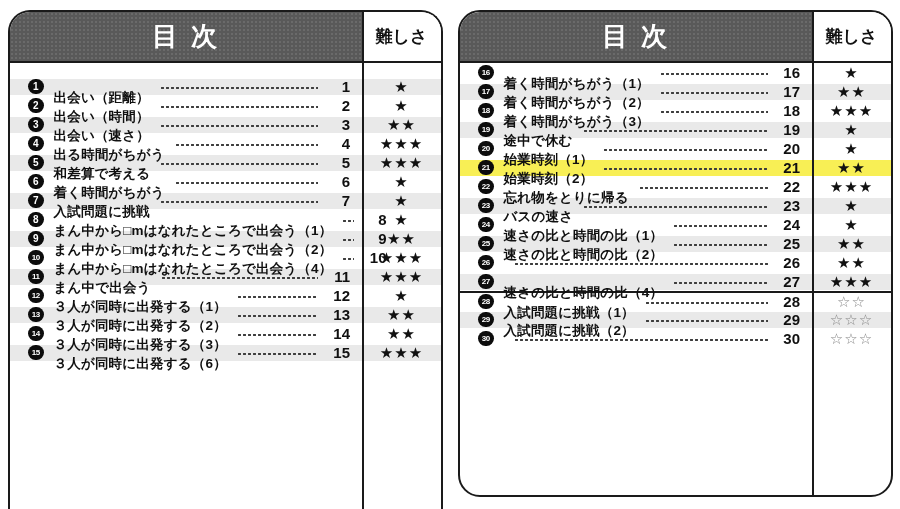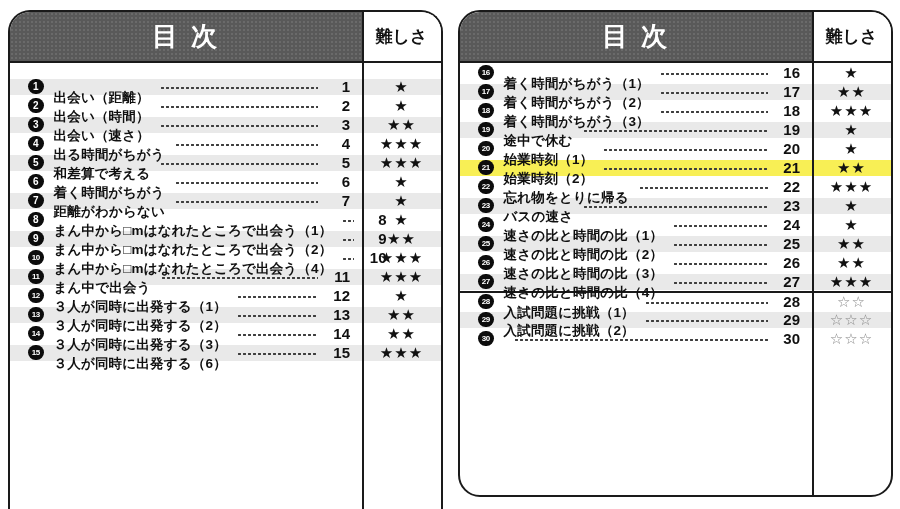--- a/index.html
+++ b/index.html
@@ -156,21 +156,21 @@
             <span class="leader"></span>
             <span class="page-num">6</span>
           </div>
           <div class="row-diff">
             <span class="stars filled">★</span>
           </div>
         </div>
         <div class="row shaded">
           <div class="row-main">
             <span class="badge">7</span>
-            <span class="label">距離がわからない</span>
+            <span class="label">入試問題に挑戦</span>
             <span class="leader"></span>
             <span class="page-num">7</span>
           </div>
           <div class="row-diff">
             <span class="stars filled">★</span>
           </div>
         </div>
         <div class="row">
           <div class="row-main">
             <span class="badge">8</span>
@@ -379,21 +379,20 @@
             <span class="leader"></span>
             <span class="page-num">25</span>
           </div>
           <div class="row-diff">
             <span class="stars filled">★★</span>
           </div>
         </div>
         <div class="row">
           <div class="row-main">
             <span class="badge two">26</span>
-            <span class="label">速さの比と時間の比（3）</span>
             <span class="leader"></span>
             <span class="page-num">26</span>
           </div>
           <div class="row-diff">
             <span class="stars filled">★★</span>
           </div>
         </div>
         <div class="row shaded">
           <div class="row-main">
             <span class="badge two">27</span>

